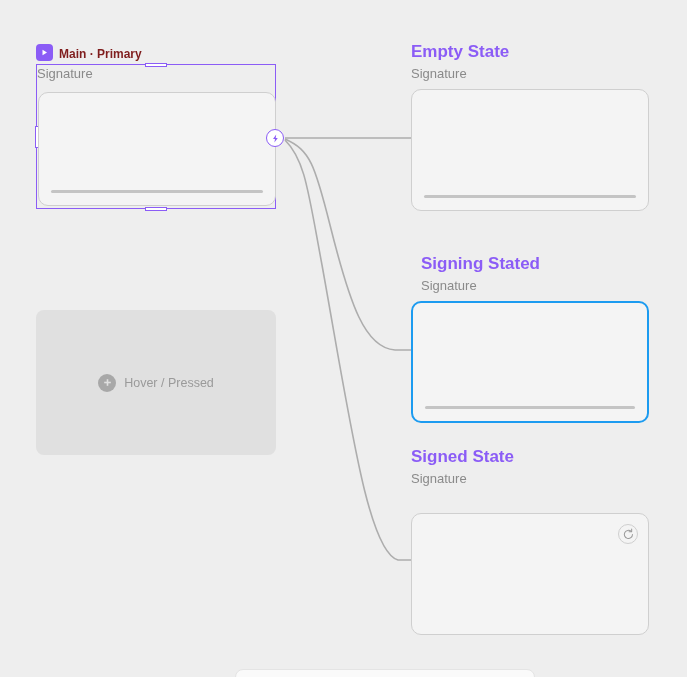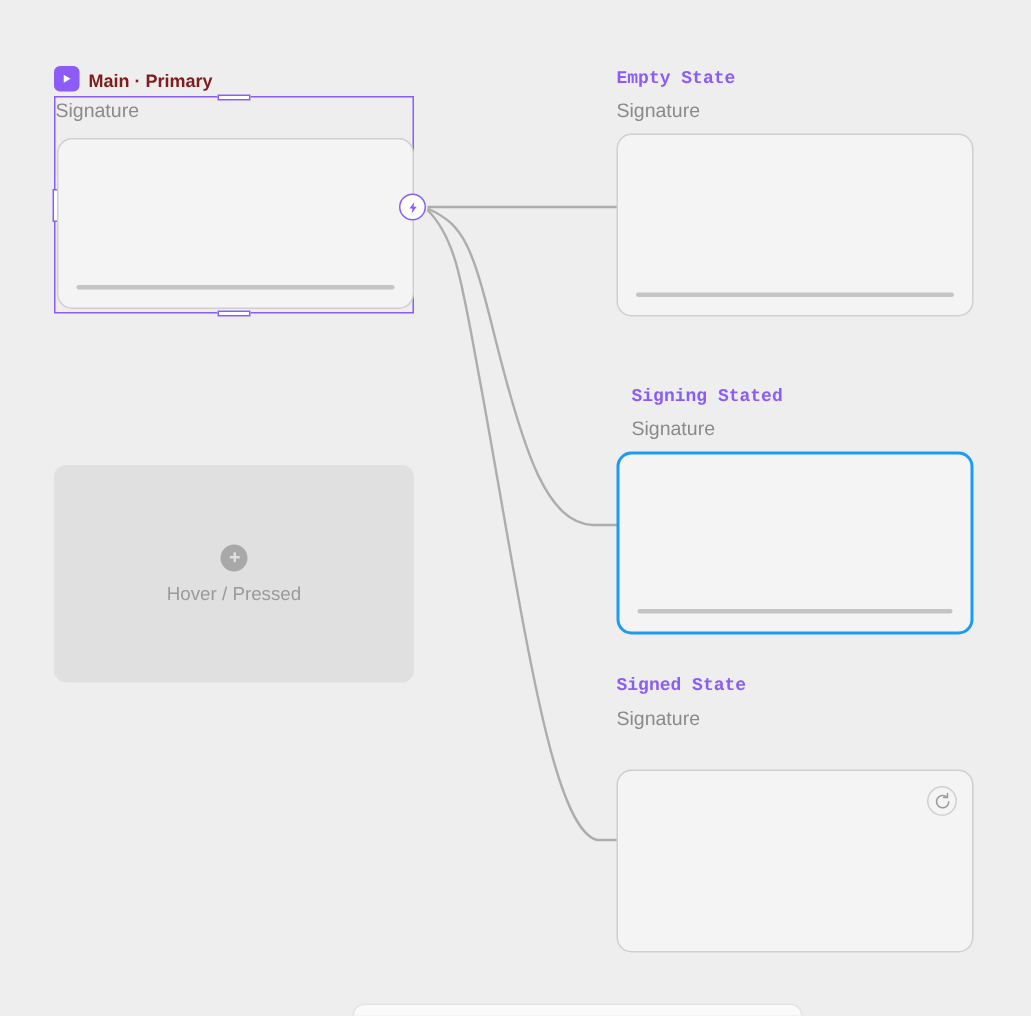--- a/index.html
+++ b/index.html
@@ -103,44 +103,42 @@
     justify-content: center;
     background: transparent;
   }
   .refresh-btn svg { display: block; }
 
   
   .group {
     position: absolute;
   }
   .group-name {
-    font-size: 12px;
+    font-size: 17px;
     font-weight: bold;
     color: #8b5cf6;
     line-height: 14px;
     white-space: nowrap;
-    font-family: Liberation Mono, monospace;
   }
   .group-sub {
     font-size: 13px;
     color: #8a8a8a;
     line-height: 17px;
     margin-top: 6px;
     white-space: nowrap;
   }
 
   
   .placeholder-card {
     position: absolute;
     left: 36px; top: 310px;
     width: 240px; height: 145px;
     background: #e0e0e0;
     border-radius: 8px;
     display: flex;
-    flex-direction: column;
     align-items: center;
     justify-content: center;
     gap: 8px;
   }
   .plus-circle {
     width: 18px; height: 18px;
     border-radius: 50%;
     background: #a8a8a8;
     display: flex;
     align-items: center;

